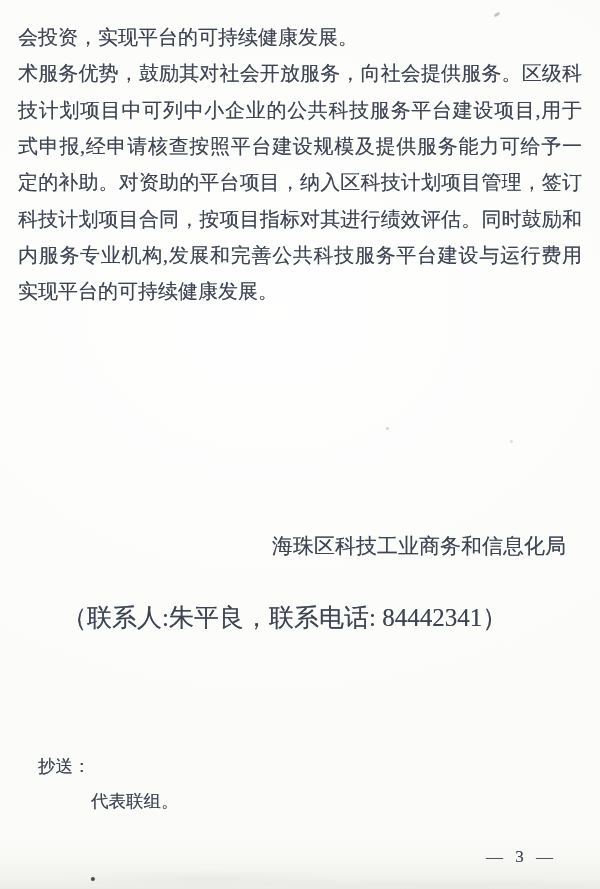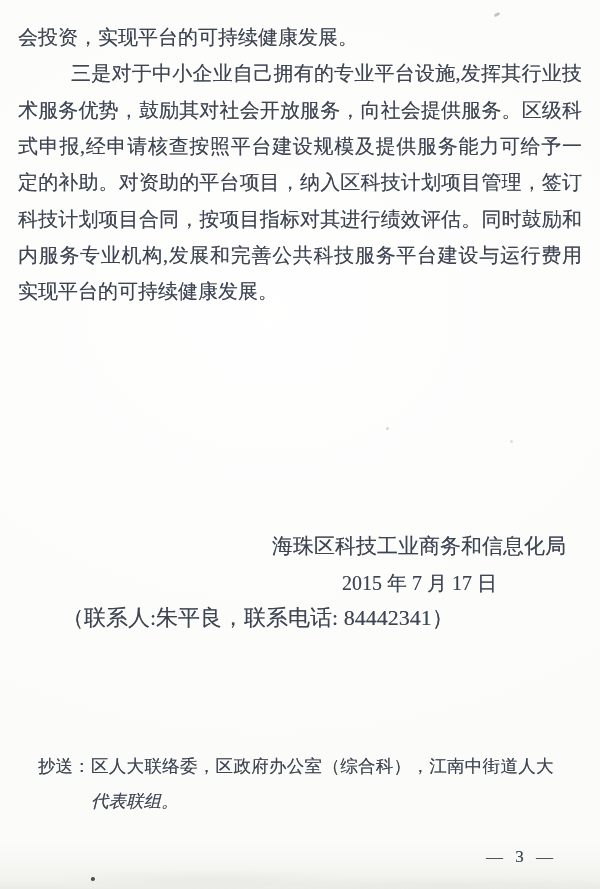--- a/index.html
+++ b/index.html
@@ -18,26 +18,26 @@
 
   
   .body-text { position:absolute; left:18px; top:19px; width:564px; }
   .l { height:36.35px; line-height:36.35px; font-size:20px; white-space:nowrap; }
   .j { text-align: justify; text-align-last: justify; }
   .ind { padding-left: 53px; }
 
   
   .sig   { position:absolute; left:272px; top:531px; font-size:21px; line-height:30px; white-space:nowrap; }
   .date  { position:absolute; left:342px; top:569px; font-size:20px; line-height:28px; white-space:nowrap; }
-  .contact { position:absolute; left:62px; top:603px; font-size:22px; line-height:30px; white-space:nowrap; }
+  .contact { position:absolute; left:62px; top:603px; font-size:25px; line-height:30px; white-space:nowrap; }
 
   
   .cc-label { position:absolute; left:38px; top:753px; font-size:17.5px; line-height:26px; white-space:nowrap;text-align:center; }
   .cc-l1    { position:absolute; left:91px; top:753px; font-size:17.5px; line-height:26px; white-space:nowrap; letter-spacing:0.3px; }
-  .cc-l2    { position:absolute; left:91px; top:788px; font-size:17.5px; line-height:26px; white-space:nowrap;font-style:italic; }
+  .cc-l2    { position:absolute; left:91px; top:788px; font-size:17.5px; line-height:26px; white-space:nowrap; }
 
   .pageno { position:absolute; left:486px; top:845px; font-size:17px; line-height:24px; letter-spacing:4px; white-space:nowrap; }
 
   
   .mark-top { position:absolute; left:494px; top:13px; width:6px; height:3px;
               background:rgba(125,125,118,0.45); border-radius:2px; transform:rotate(-28deg); }
   .speck-bottom { position:absolute; left:91px; top:877px; width:4px; height:4px;
               background:#50504b; border-radius:45% 55% 50% 40%; transform:rotate(15deg); }
   .dot-1 { position:absolute; left:386px; top:427px; width:3px; height:3px;
               background:rgba(140,140,135,0.35); border-radius:50%; }
@@ -50,35 +50,33 @@
                 linear-gradient(180deg, rgba(220,220,214,0) 0%, rgba(214,214,208,0.12) 75%, rgba(205,205,198,0.18) 100%);
               pointer-events:none; }
 </style>
 </head>
 <body>
 
 <div class="page">
 
   <div class="body-text ink">
     <div class="l">会投资，实现平台的可持续健康发展。</div>
-    <div class="l j ind">三是对于中小企业自己拥有的专业平台设施,发挥其行业技</div>
     <div class="l j">术服务优势，鼓励其对社会开放服务，向社会提供服务。区级科</div>
+    <div class="l j">技计划项目中可列中小企业的公共科技服务平台建设项目,用于</div>
     <div class="l j">式申报,经申请核查按照平台建设规模及提供服务能力可给予一</div>
     <div class="l j">定的补助。对资助的平台项目，纳入区科技计划项目管理，签订</div>
     <div class="l j">科技计划项目合同，按项目指标对其进行绩效评估。同时鼓励和</div>
     <div class="l j">内服务专业机构,发展和完善公共科技服务平台建设与运行费用</div>
     <div class="l">实现平台的可持续健康发展。</div>
   </div>
 
   <div class="sig ink">海珠区科技工业商务和信息化局</div>
-  <div class="date ink">2015 年 7 月 17 日</div>
   <div class="contact ink">（联系人:朱平良，联系电话: 84442341）</div>
 
   <div class="cc-label ink">抄送：</div>
-  <div class="cc-l1 ink">区人大联络委，区政府办公室（综合科），江南中街道人大</div>
   <div class="cc-l2 ink">代表联组。</div>
 
   <div class="pageno ink">— 3 —</div>
 
   <div class="mark-top"></div>
   <div class="dot-1"></div>
   <div class="dot-2"></div>
   <div class="bottom-smudge"></div>
   <div class="speck-bottom"></div>
 

